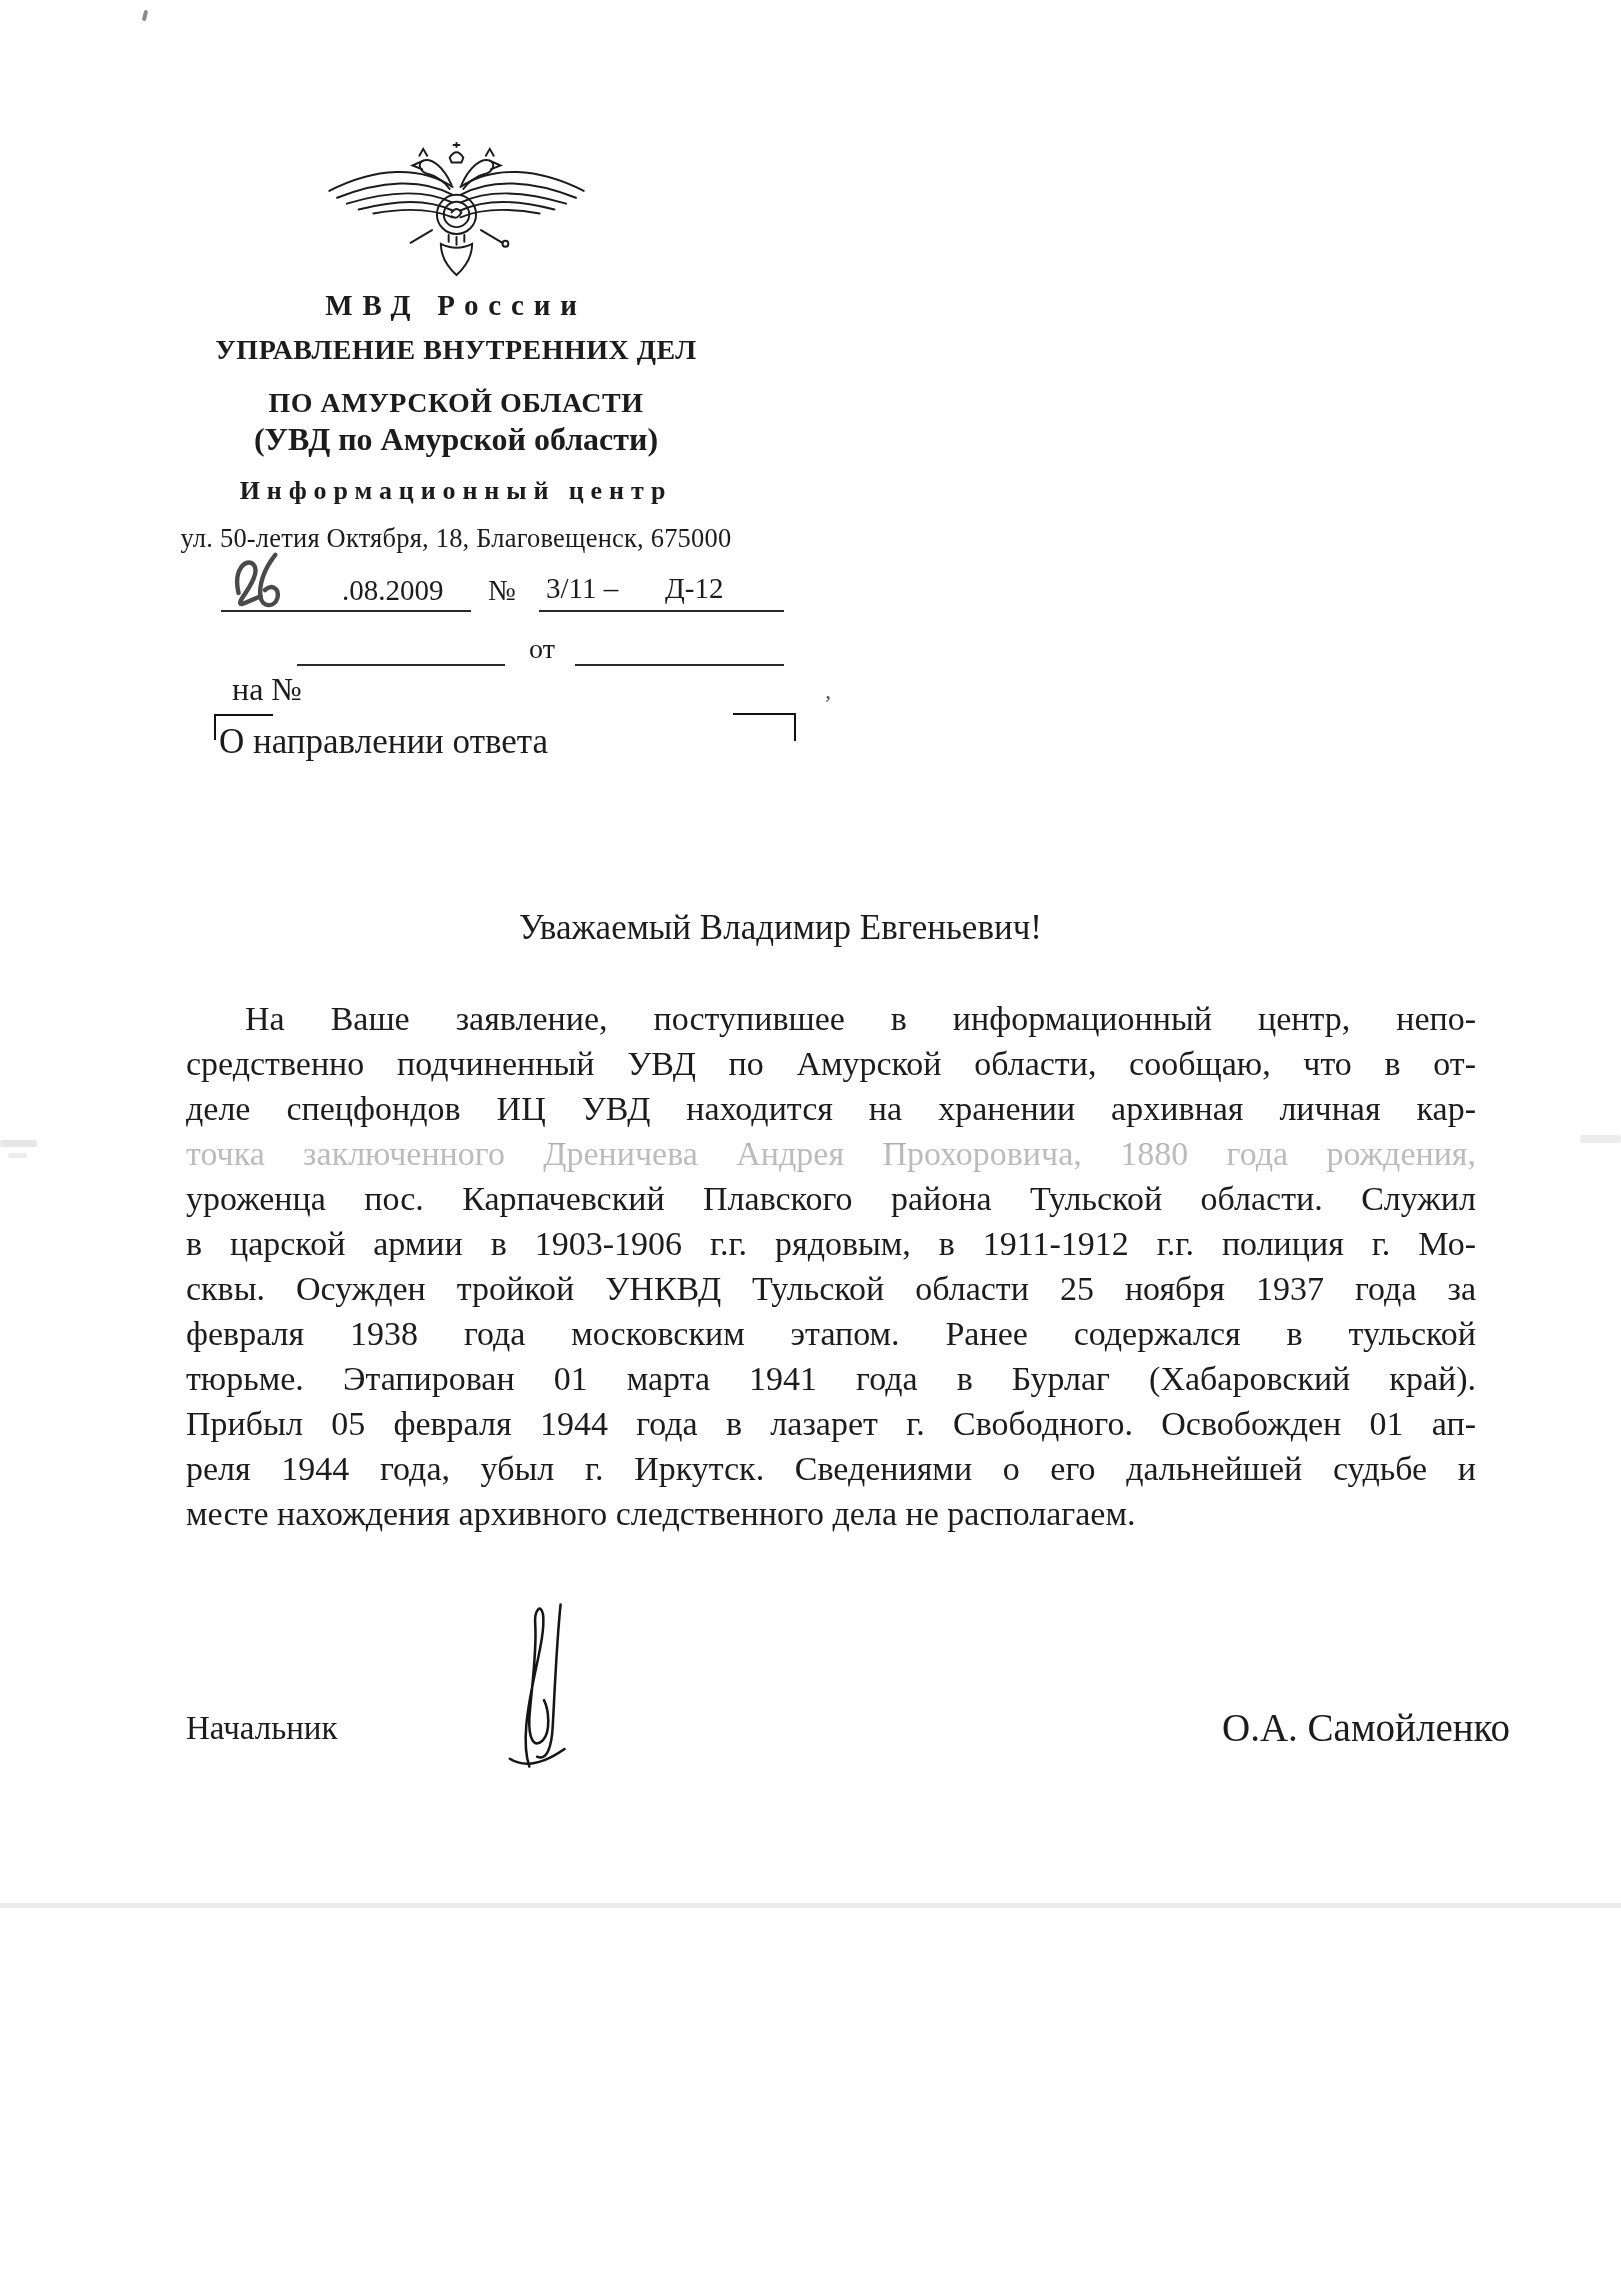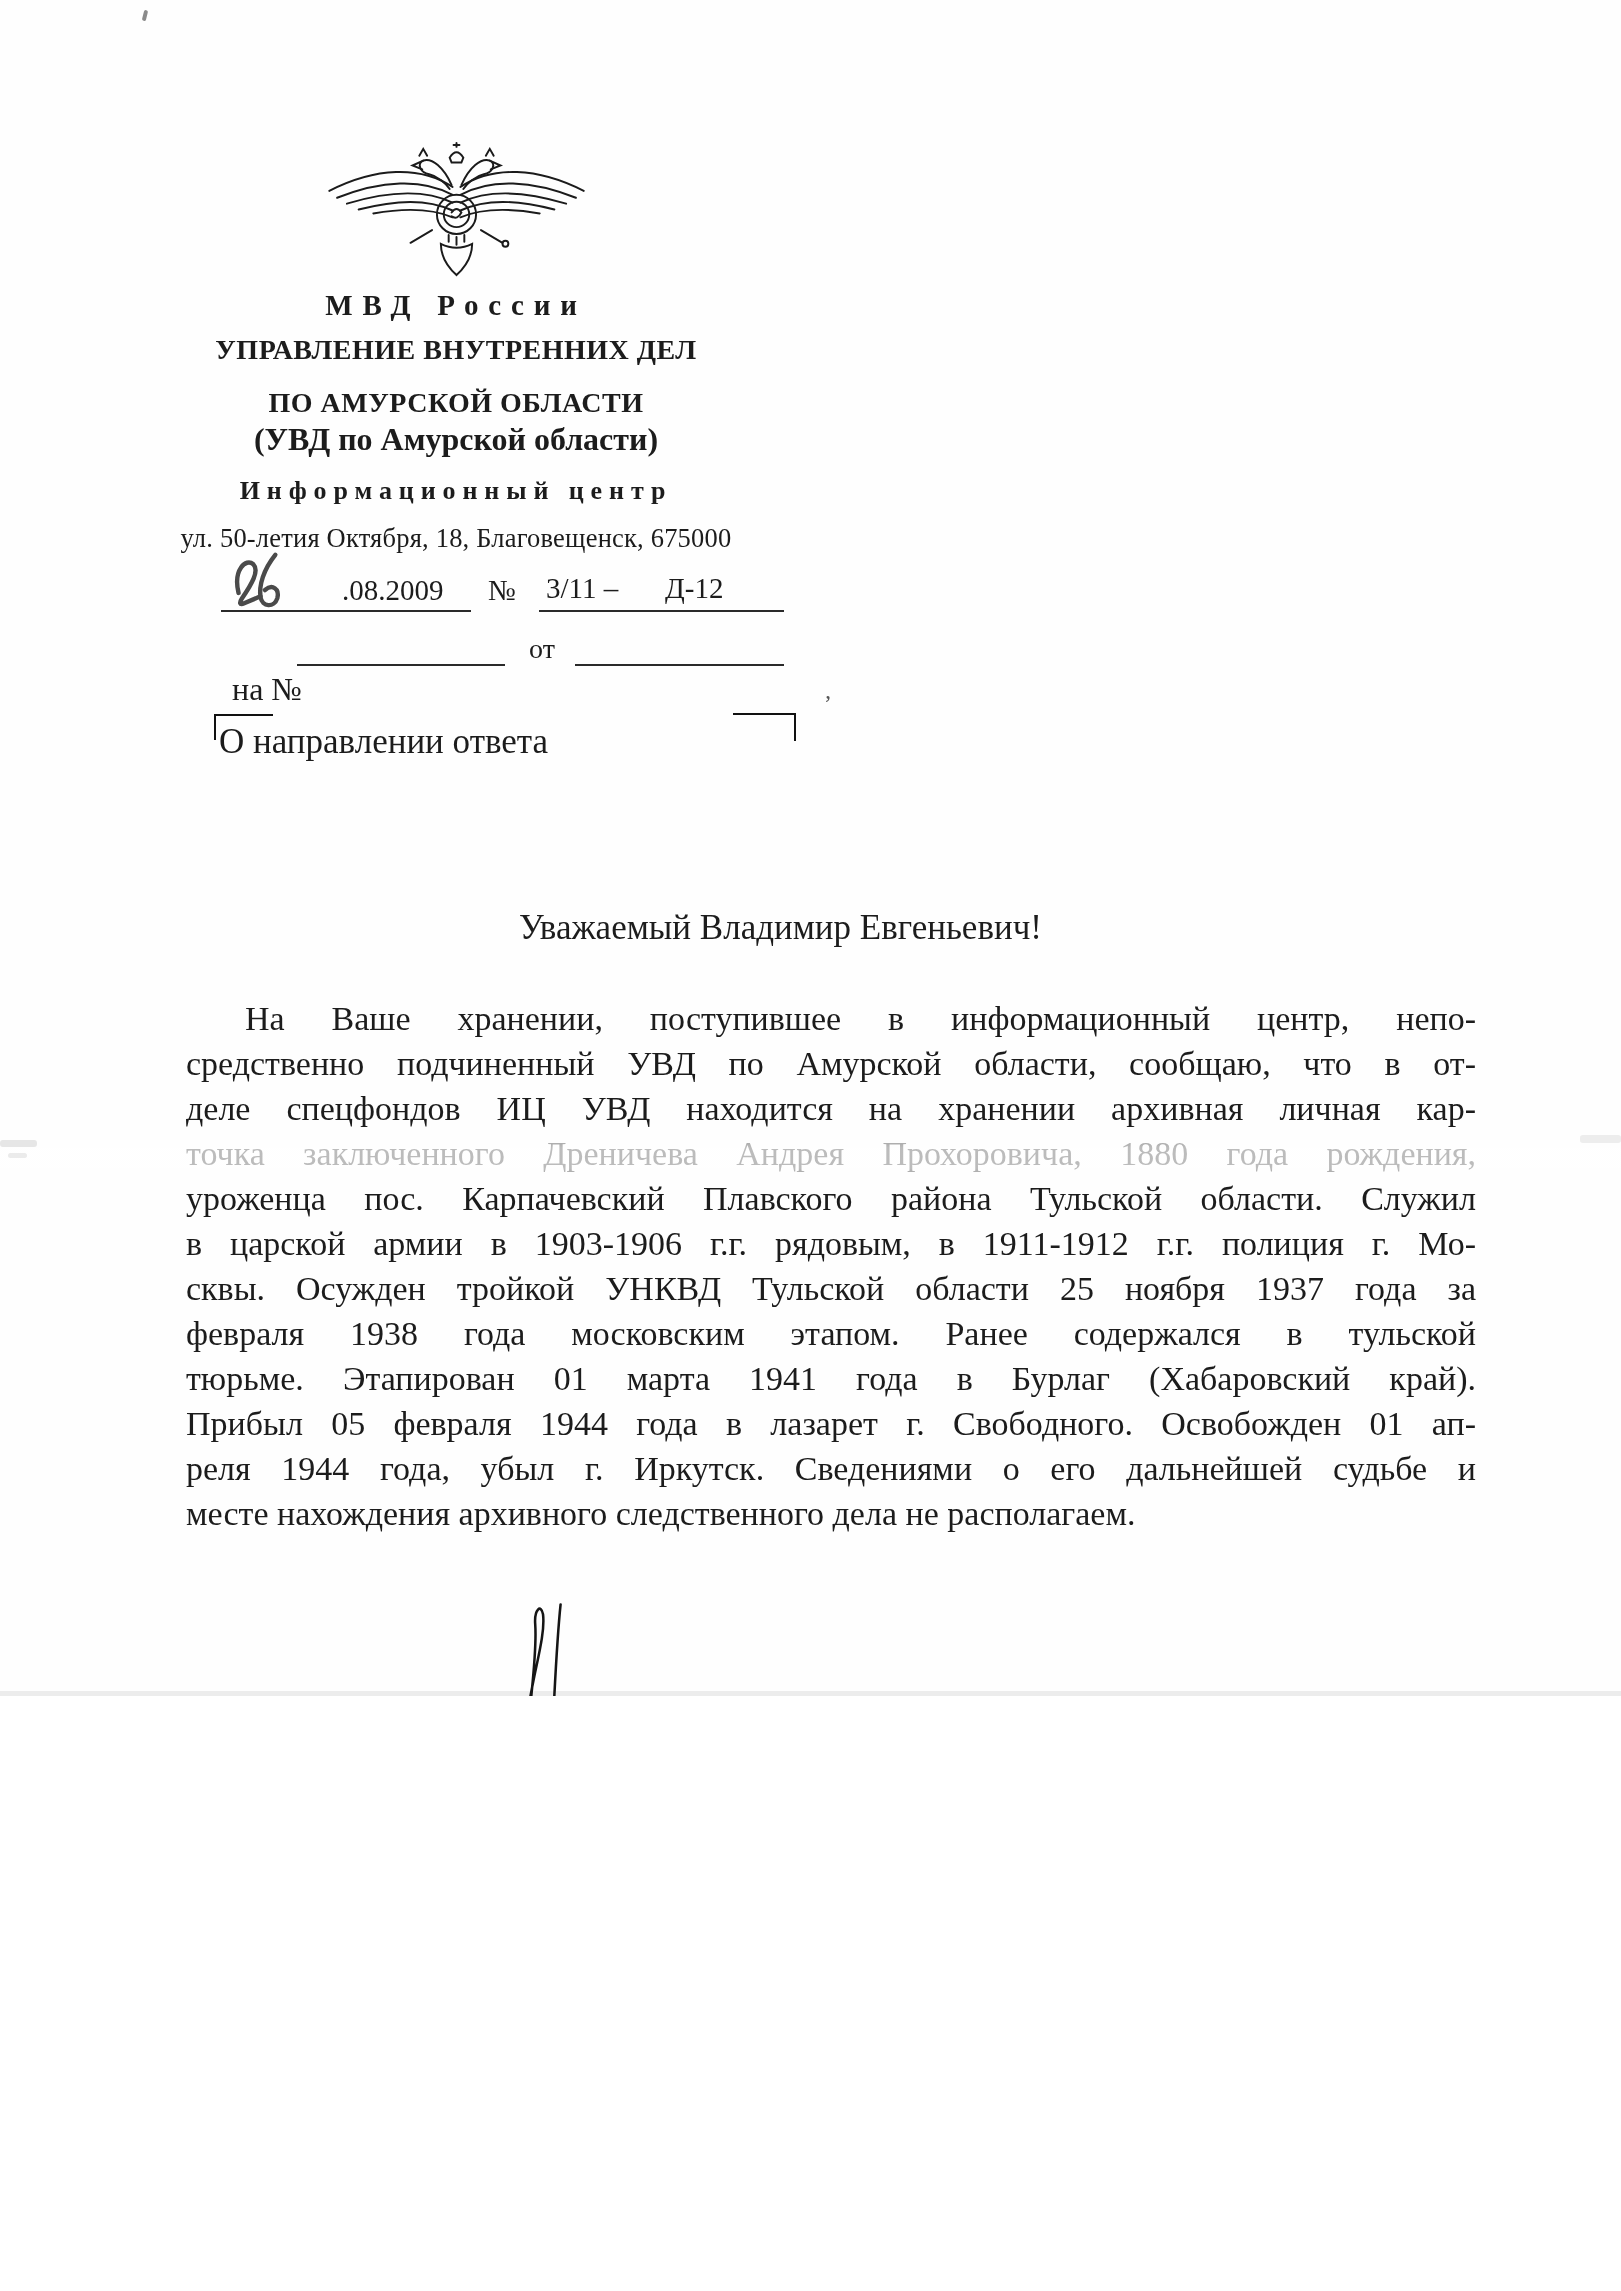--- a/index.html
+++ b/index.html
@@ -1,18 +1,18 @@
 <!DOCTYPE html>
 <html><head>
 <meta charset="utf-8">
 <style>
   html,body{margin:0;padding:0;background:#ffffff;}
   .page{
     position:relative;
-    width:1621px;height:1696px;
+    width:1621px;height:1908px;
     background:#fefefe;
     font-family:"Liberation Serif", serif;
     color:#1c1c1c;
     overflow:hidden;
   }
   
   .letterhead{
     position:absolute;left:157px;top:142px;width:598px;
     text-align:center;
   }
@@ -127,21 +127,21 @@
   </div>
 
   <div class="corner-l"></div>
   <div class="corner-r"></div>
   <div class="tick">’</div>
   <div class="subject">О направлении ответа</div>
 
   <div class="salutation">Уважаемый Владимир Евгеньевич!</div>
 
   <div class="body">
-    <div class="jline first">На Ваше хранении, поступившее в информационный центр, непо-</div>
+    <div class="jline first">На Ваше заявление, поступившее в информационный центр, непо-</div>
     <div class="jline">средственно подчиненный УВД по Амурской области, сообщаю, что в от-</div>
     <div class="jline">деле спецфондов ИЦ УВД находится на хранении архивная личная кар-</div>
     <div class="jline faded">точка заключенного Дреничева Андрея Прохоровича, 1880 года рождения,</div>
     <div class="jline">уроженца пос. Карпачевский Плавского района Тульской области. Служил</div>
     <div class="jline">в царской армии в 1903-1906 г.г. рядовым, в 1911-1912 г.г. полиция г. Мо-</div>
     <div class="jline">сквы. Осужден тройкой УНКВД Тульской области 25 ноября 1937 года за</div>
     <div class="jline">февраля 1938 года московским этапом. Ранее содержался в тульской</div>
     <div class="jline">тюрьме. Этапирован 01 марта 1941 года в Бурлаг (Хабаровский край).</div>
     <div class="jline">Прибыл 05 февраля 1944 года в лазарет г. Свободного. Освобожден 01 ап-</div>
     <div class="jline">реля 1944 года, убыл г. Иркутск. Сведениями о его дальнейшей судьбе и</div>

